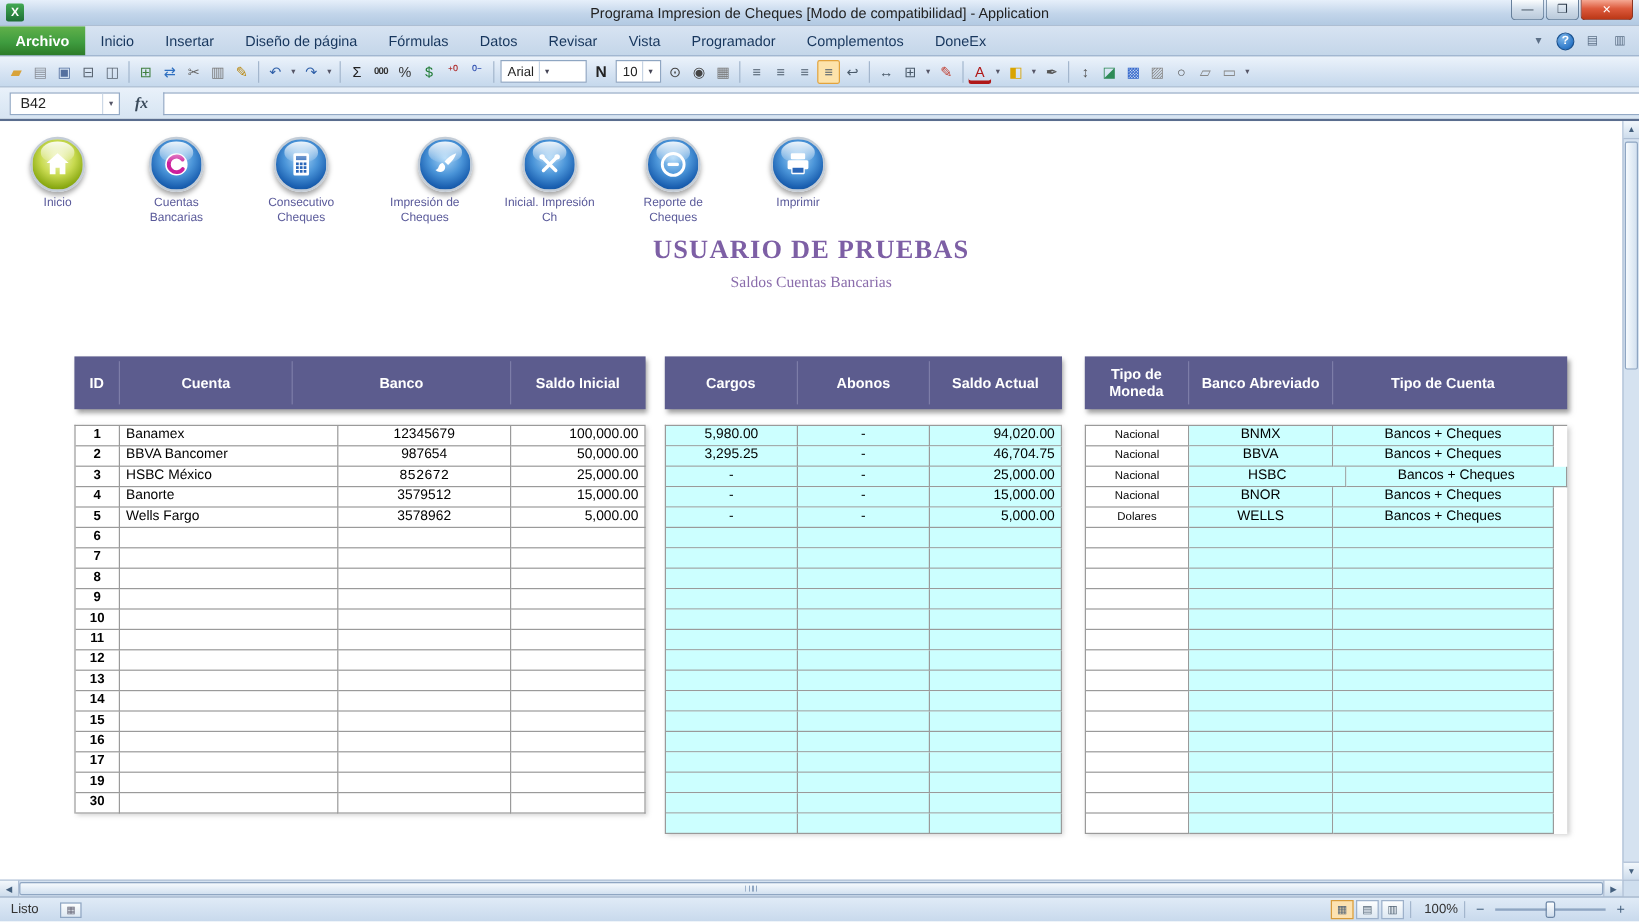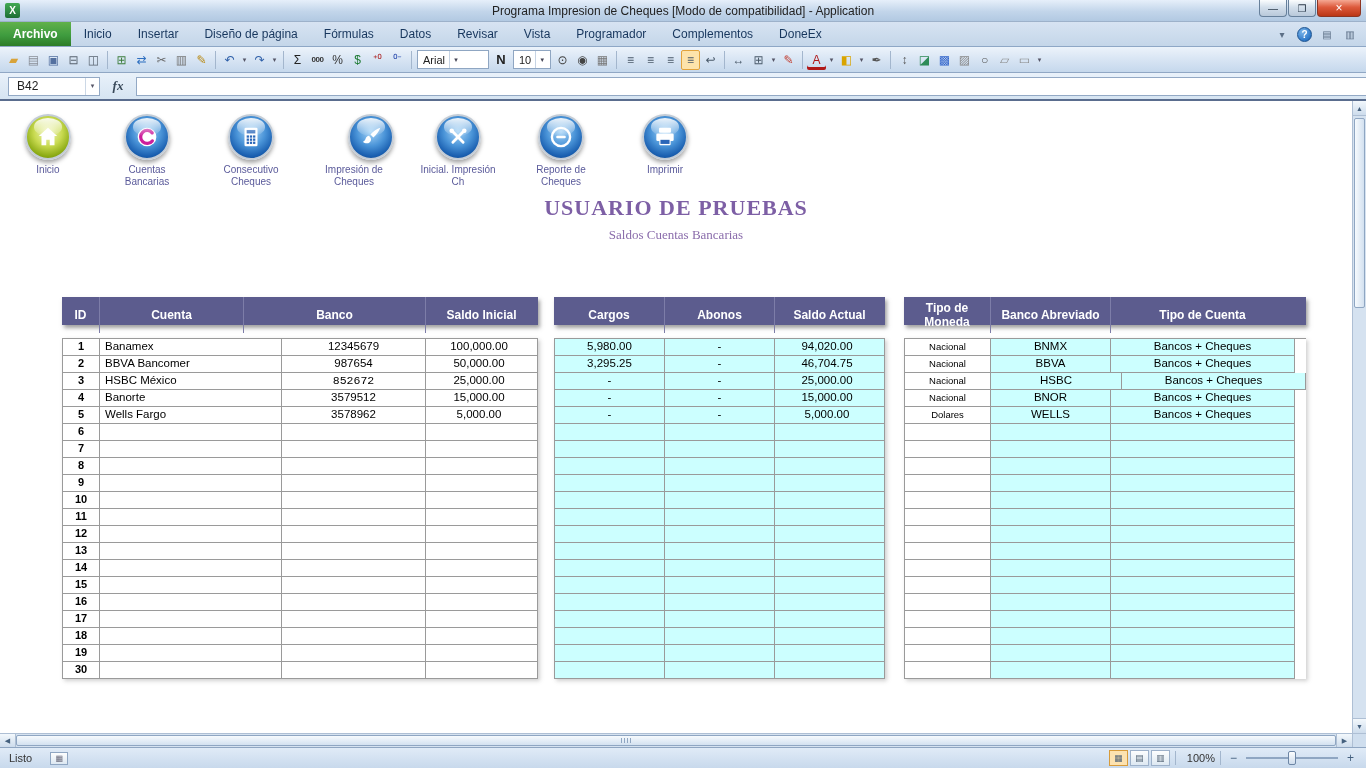--- a/index.html
+++ b/index.html
@@ -54,30 +54,30 @@
   .orb-green { background:radial-gradient(circle at 50% 38%, #f4f8c4 0%, #c8da50 42%, #8cab15 72%, #5a7900 100%); }
   .app-btn-label { margin-top:4px; font-size:10px; line-height:1.2; color:#5a5a9a; text-align:center; max-width:80px; }
 
   .sheet-title { position:absolute; top:94px; width:100%; text-align:center; font-family:"Liberation Serif",serif; font-weight:bold; font-size:22px; letter-spacing:1px; color:var(--title-purple,#7d5fa5); }
   .sheet-subtitle { position:absolute; top:126px; width:100%; text-align:center; font-family:"Liberation Serif",serif; font-size:13px; color:#8a6cab; }
 
   .tbl { position:absolute; }
   #table1 { left:62px; top:196px; }
   #table2 { left:554px; top:196px; }
   #table3 { left:904px; top:196px; }
-  .tbl-head { display:flex; height:28px; background:var(--header-bg,#5c5c8e); box-shadow:2px 3px 4px rgba(80,80,80,0.55); }
+  .tbl-head { display:flex; height:44px; background:var(--header-bg,#5c5c8e); box-shadow:2px 3px 4px rgba(80,80,80,0.55);align-items:center; }
   .th { height:36px; display:flex; align-items:center; justify-content:center; text-align:center; color:#fff; font-weight:bold; font-size:12px; line-height:14px; padding:0 4px; }
   .th + .th { border-left:1px solid #7d7da8; }
   .tbl-body { margin-top:13px; display:inline-block; border-left:1px solid #9a9a9a; border-top:1px solid #9a9a9a; background:#fff; box-shadow:2px 2px 4px rgba(120,120,120,0.35); }
   .row { display:flex; height:17px; }
   .td { height:17px; border-right:1px solid #9a9a9a; border-bottom:1px solid #9a9a9a; font-size:11.5px; line-height:15px; overflow:hidden; white-space:nowrap; color:#000; }
   .c-id { font-weight:bold; text-align:center; font-size:11px; }
   .c-text { padding-left:5px; }
   .c-mid { text-align:center; }
-  .c-num { text-align:center; padding-right:5px; }
+  .c-num { text-align:right; padding-right:5px; }
   .c-mon { text-align:center; font-size:9.5px; }
   .cyan { background:var(--cyan,#ccffff); }
 
   
   .vscroll { position:absolute; top:101px; right:0; width:14px; height:632px; background:#d5e2f0; border-left:1px solid #aebfd4; }
   .v-arrow { width:13px; height:15px; display:flex; align-items:center; justify-content:center; font-size:7px; color:#44607e; background:linear-gradient(#f3f8fc,#cddcec); border-bottom:1px solid #aebfd4; }
   .v-arrow.bottom { position:absolute; bottom:0; border-top:1px solid #aebfd4; border-bottom:none; }
   .v-thumb { position:absolute; top:17px; left:1px; width:11px; height:190px; border:1px solid #8fa6c2; border-radius:2px; background:linear-gradient(90deg,#f6fafd,#d3e1f0); }
   .hscroll { position:absolute; left:0; bottom:21px; width:1352px; height:14px; background:#d5e2f0; border-top:1px solid #aebfd4; display:flex; align-items:stretch; }
   .h-arrow { width:16px; display:flex; align-items:center; justify-content:center; font-size:7px; color:#44607e; background:linear-gradient(#f3f8fc,#cddcec); border-right:1px solid #aebfd4; }
@@ -385,25 +385,20 @@
             <div class="td c-id" style="width: 37px;">16</div>
             <div class="td c-text" style="width: 182px;"></div>
             <div class="td c-mid" style="width: 144px;"></div>
             <div class="td c-num" style="width: 112px;"></div>
           </div><div class="row">
             <div class="td c-id" style="width: 37px;">17</div>
             <div class="td c-text" style="width: 182px;"></div>
             <div class="td c-mid" style="width: 144px;"></div>
             <div class="td c-num" style="width: 112px;"></div>
           </div><div class="row">
-            <div class="td c-id" style="width: 37px;">18</div>
-            <div class="td c-text" style="width: 182px;"></div>
-            <div class="td c-mid" style="width: 144px;"></div>
-            <div class="td c-num" style="width: 112px;"></div>
-          </div><div class="row">
             <div class="td c-id" style="width: 37px;">19</div>
             <div class="td c-text" style="width: 182px;"></div>
             <div class="td c-mid" style="width: 144px;"></div>
             <div class="td c-num" style="width: 112px;"></div>
           </div><div class="row">
             <div class="td c-id" style="width: 37px;">30</div>
             <div class="td c-text" style="width: 182px;"></div>
             <div class="td c-mid" style="width: 144px;"></div>
             <div class="td c-num" style="width: 112px;"></div>
           </div></div></div>

